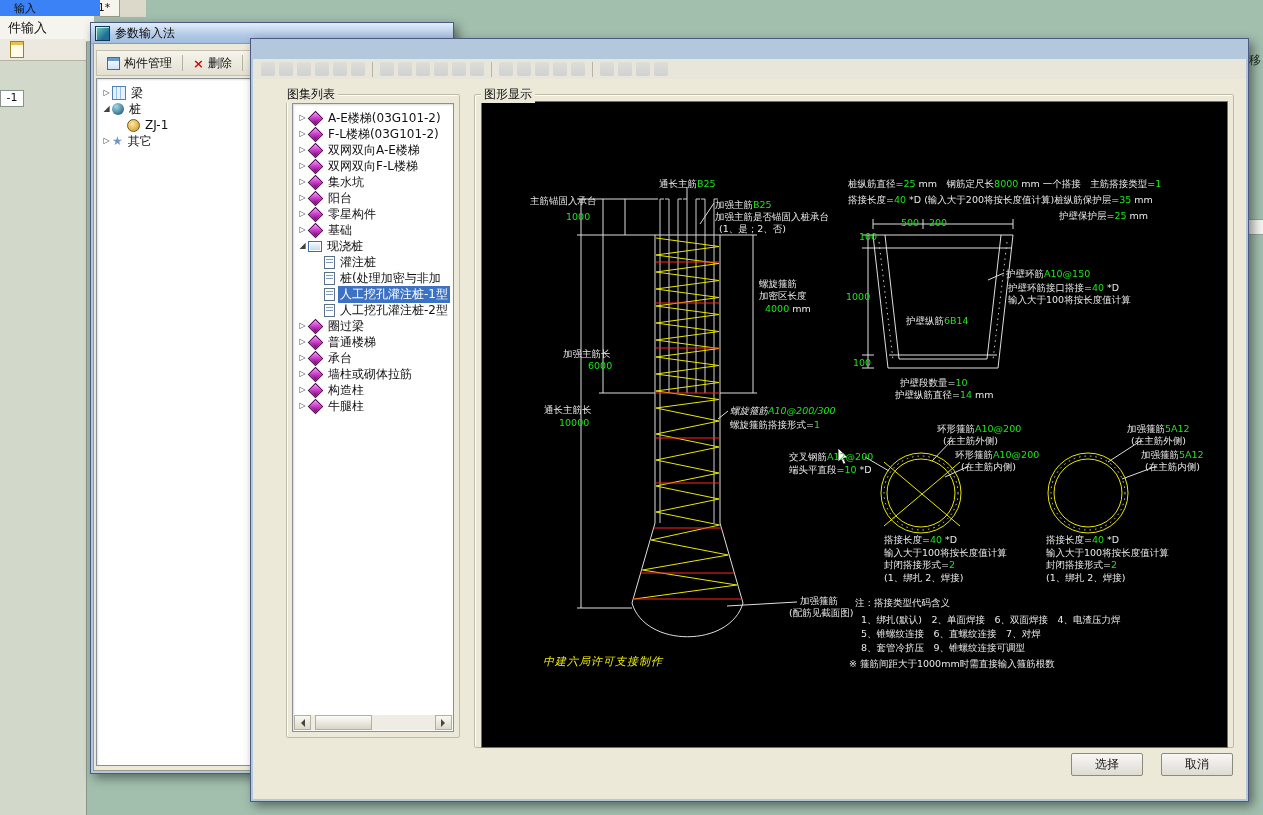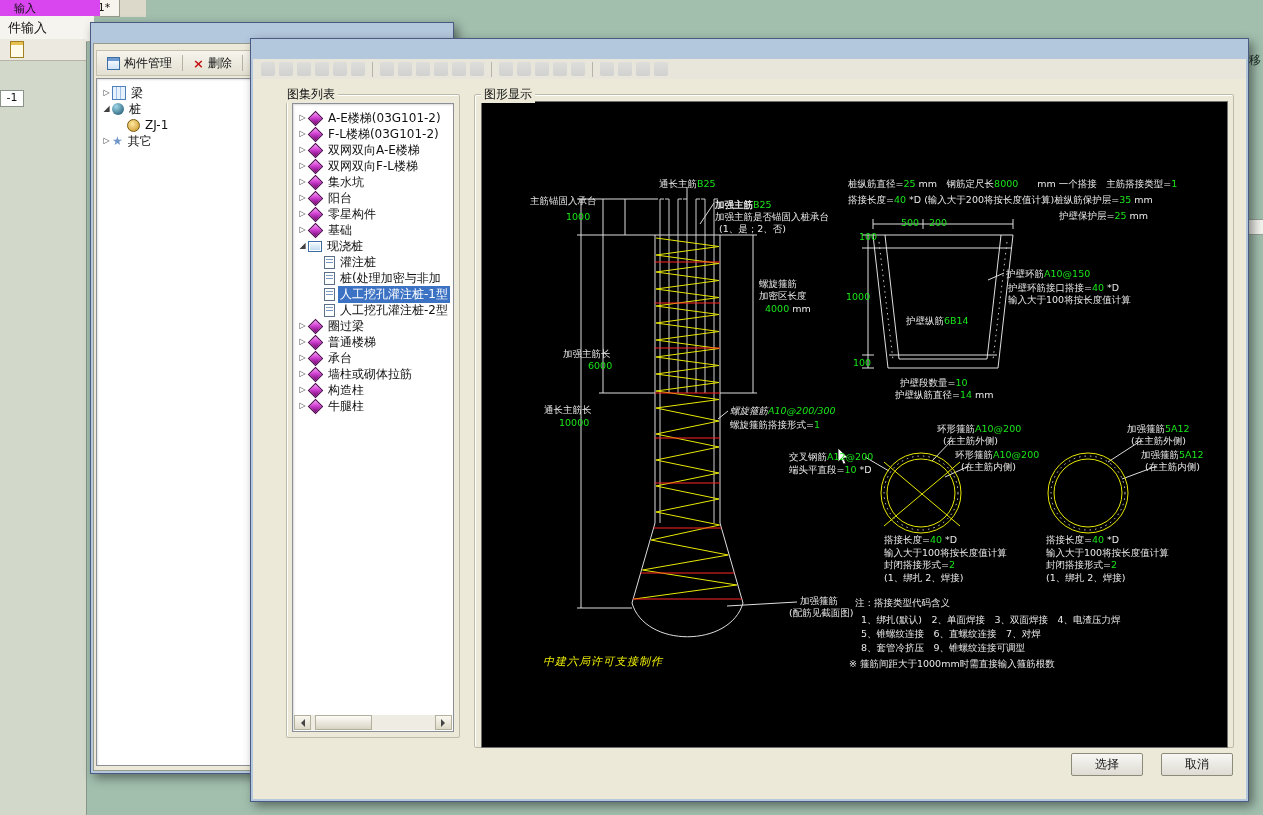--- a/index.html
+++ b/index.html
@@ -2,21 +2,21 @@
 <html><head>
 <meta charset="utf-8">
 <style>
   html,body{margin:0;padding:0;}
   body{width:1263px;height:815px;position:relative;overflow:hidden;
        background:#a2bfae;font-family:"DejaVu Sans",sans-serif;font-size:12px;color:#111;}
   .abs{position:absolute;}
 
   
   .left-col{left:0;top:0;width:86px;height:815px;background:#d2d9cb;border-right:1px solid #8a948a;}
-  .lrow1{left:0;top:0;width:86px;height:15px;background:#d946ef;border-bottom:1px solid #b7b4a6;
+  .lrow1{left:0;top:0;width:86px;height:15px;background:#3b82f6;border-bottom:1px solid #b7b4a6;
          font-size:11px;padding:1px 0 0 14px;white-space:nowrap;overflow:hidden;}
   .lrow2{left:0;top:16px;width:86px;height:22px;background:#f6f4ee;border-bottom:1px solid #b7b4a6;
          font-size:13px;padding:3px 0 0 8px;white-space:nowrap;overflow:hidden;}
   .lrow3{left:0;top:39px;width:86px;height:21px;background:#ece9e0;border-bottom:1px solid #b7b4a6;}
   .clip-icon{left:10px;top:2px;width:12px;height:15px;background:#fffbe8;border:1px solid #a08020;
              box-shadow:inset 0 3px 0 #e8c050;}
   .ltag{left:0;top:90px;width:22px;height:15px;background:#fff;border:1px solid #8a948a;font-size:11px;
         text-align:center;line-height:14px;}
   .doc-tab{left:88px;top:0;width:30px;height:16px;background:#f6f4ec;border:1px solid #9a9a8a;border-top:none;
            font-size:11px;text-align:center;line-height:15px;}
@@ -130,20 +130,24 @@
   <div class="abs lrow3">
     <div class="abs clip-icon"></div>
   </div>
   <div class="abs ltag">-1</div>
 </div>
 
 <div class="abs right-frag">移</div>
 <div class="abs white-frag"></div>
 
 <div id="param-dialog" class="abs dialog">
+  <div class="abs titlebar">
+    <span class="win-icon"></span>
+    <span class="title-text">参数输入法</span>
+  </div>
   <div class="abs client">
     <div class="abs ptoolbar">
       <span class="tbtn">
         <span class="ic-grid"></span>
         <span>构件管理</span>
       </span>
       <span class="tsep"></span>
       <span class="tbtn">
         <span class="ic-x">×</span>
         <span>删除</span>
@@ -362,24 +366,24 @@
             <circle cx="606" cy="391" r="40"></circle>
             <circle cx="606" cy="391" r="34"></circle>
             <path d="M402,360 L478,424 M402,424 L478,360"></path>
           </g>
           <polygon points="356,346 356,360 359.2,357.2 361.4,362.2 363.8,361.2 361.6,356.2 366.2,355.8" fill="#ffffff" stroke="#000000" stroke-width="0.8"></polygon>
         </svg>
         <div class="abs" id="cad-annotations" style="left:0;top:0;right:0;bottom:0;">
             <div class="ann" style="left: 48px; top: 94px;"><span style="color: rgb(232, 232, 232);">主筋锚固入承台</span></div>
             <div class="ann" style="left: 84px; top: 110px;"><span style="color: rgb(26, 230, 26);">1000</span></div>
             <div class="ann" style="left: 177px; top: 77px;"><span style="color: rgb(232, 232, 232);">通长主筋</span><span style="color: rgb(26, 230, 26);">B25</span></div>
-            <div class="ann" style="left: 233px; top: 98px;"><span style="color: rgb(232, 232, 232); font-weight: bold;">加强主筋</span><span style="color: rgb(26, 230, 26);">B25</span></div>
+            <div class="ann" style="left: 233px; top: 98px;"><span style="color: rgb(232, 232, 232);">加强主筋</span><span style="color: rgb(26, 230, 26);">B25</span></div>
             <div class="ann" style="left: 233px; top: 110px;"><span style="color: rgb(232, 232, 232);">加强主筋是否锚固入桩承台</span></div>
             <div class="ann" style="left: 237px; top: 122px;"><span style="color: rgb(232, 232, 232);">(1、是；2、否)</span></div>
-            <div class="ann" style="left: 366px; top: 77px;"><span style="color: rgb(232, 232, 232);">桩纵筋直径=</span><span style="color: rgb(26, 230, 26);">25</span><span style="color: rgb(232, 232, 232);"> mm　钢筋定尺长</span><span style="color: rgb(26, 230, 26);">8000</span><span style="color: rgb(232, 232, 232); margin-left: 16px;"> mm 一个搭接　主筋搭接类型=</span><span style="color: rgb(26, 230, 26);">1</span></div>
+            <div class="ann" style="left: 366px; top: 77px;"><span style="color: rgb(232, 232, 232);">桩纵筋直径=</span><span style="color: rgb(26, 230, 26);">25</span><span style="color: rgb(232, 232, 232);"> mm　钢筋定尺长</span><span style="color: rgb(26, 230, 26);">8000</span><span style="color: rgb(232, 232, 232);"> mm 一个搭接　主筋搭接类型=</span><span style="color: rgb(26, 230, 26);">1</span></div>
             <div class="ann" style="left: 366px; top: 93px;"><span style="color: rgb(232, 232, 232);">搭接长度=</span><span style="color: rgb(26, 230, 26);">40</span><span style="color: rgb(232, 232, 232);"> *D (输入大于200将按长度值计算)桩纵筋保护层=</span><span style="color: rgb(26, 230, 26);">35</span><span style="color: rgb(232, 232, 232);"> mm</span></div>
             <div class="ann" style="left: 577px; top: 109px;"><span style="color: rgb(232, 232, 232);">护壁保护层=</span><span style="color: rgb(26, 230, 26);">25</span><span style="color: rgb(232, 232, 232);"> mm</span></div>
             <div class="ann" style="left: 419px; top: 116px;"><span style="color: rgb(26, 230, 26);">500</span></div>
             <div class="ann" style="left: 447px; top: 116px;"><span style="color: rgb(26, 230, 26);">200</span></div>
             <div class="ann" style="left: 377px; top: 130px;"><span style="color: rgb(26, 230, 26);">100</span></div>
             <div class="ann" style="left: 364px; top: 190px;"><span style="color: rgb(26, 230, 26);">1000</span></div>
             <div class="ann" style="left: 371px; top: 256px;"><span style="color: rgb(26, 230, 26);">100</span></div>
             <div class="ann" style="left: 524px; top: 167px;"><span style="color: rgb(232, 232, 232);">护壁环筋</span><span style="color: rgb(26, 230, 26);">A10@150</span></div>
             <div class="ann" style="left: 526px; top: 181px;"><span style="color: rgb(232, 232, 232);">护壁环筋接口搭接=</span><span style="color: rgb(26, 230, 26);">40</span><span style="color: rgb(232, 232, 232);"> *D</span></div>
             <div class="ann" style="left: 526px; top: 193px;"><span style="color: rgb(232, 232, 232);">输入大于100将按长度值计算</span></div>
@@ -410,21 +414,21 @@
             <div class="ann" style="left: 402px; top: 458px;"><span style="color: rgb(232, 232, 232);">封闭搭接形式=</span><span style="color: rgb(26, 230, 26);">2</span></div>
             <div class="ann" style="left: 402px; top: 471px;"><span style="color: rgb(232, 232, 232);">(1、绑扎  2、焊接)</span></div>
             <div class="ann" style="left: 564px; top: 433px;"><span style="color: rgb(232, 232, 232);">搭接长度=</span><span style="color: rgb(26, 230, 26);">40</span><span style="color: rgb(232, 232, 232);"> *D</span></div>
             <div class="ann" style="left: 564px; top: 446px;"><span style="color: rgb(232, 232, 232);">输入大于100将按长度值计算</span></div>
             <div class="ann" style="left: 564px; top: 458px;"><span style="color: rgb(232, 232, 232);">封闭搭接形式=</span><span style="color: rgb(26, 230, 26);">2</span></div>
             <div class="ann" style="left: 564px; top: 471px;"><span style="color: rgb(232, 232, 232);">(1、绑扎  2、焊接)</span></div>
             <div class="ann" style="left: 318px; top: 494px;"><span style="color: rgb(232, 232, 232);">加强箍筋</span></div>
             <div class="ann" style="left: 307px; top: 506px;"><span style="color: rgb(232, 232, 232);">(配筋见截面图)</span></div>
             <div class="ann wm" style="left: 61px; top: 555px;"><span style="color: rgb(240, 240, 0);">中建六局许可支接制作</span></div>
             <div class="ann" style="left: 373px; top: 496px;"><span style="color: rgb(232, 232, 232);">注：搭接类型代码含义</span></div>
-            <div class="ann" style="left: 379px; top: 513px;"><span style="color: rgb(232, 232, 232);">1、绑扎(默认)　2、单面焊接　3、双面焊接　4、电渣压力焊</span></div>
+            <div class="ann" style="left: 379px; top: 513px;"><span style="color: rgb(232, 232, 232);">1、绑扎(默认)　2、单面焊接　6、双面焊接　4、电渣压力焊</span></div>
             <div class="ann" style="left: 379px; top: 527px;"><span style="color: rgb(232, 232, 232);">5、锥螺纹连接　6、直螺纹连接　7、对焊</span></div>
             <div class="ann" style="left: 379px; top: 541px;"><span style="color: rgb(232, 232, 232);">8、套管冷挤压　9、锥螺纹连接可调型</span></div>
             <div class="ann" style="left: 367px; top: 557px;"><span style="color: rgb(232, 232, 232);">※ 箍筋间距大于1000mm时需直接输入箍筋根数</span></div>
           </div>
       </div>
     </div>
 
     <div class="abs pushbtn" id="select-btn">选择</div>
     <div class="abs pushbtn" id="cancel-btn">取消</div>
   </div>

